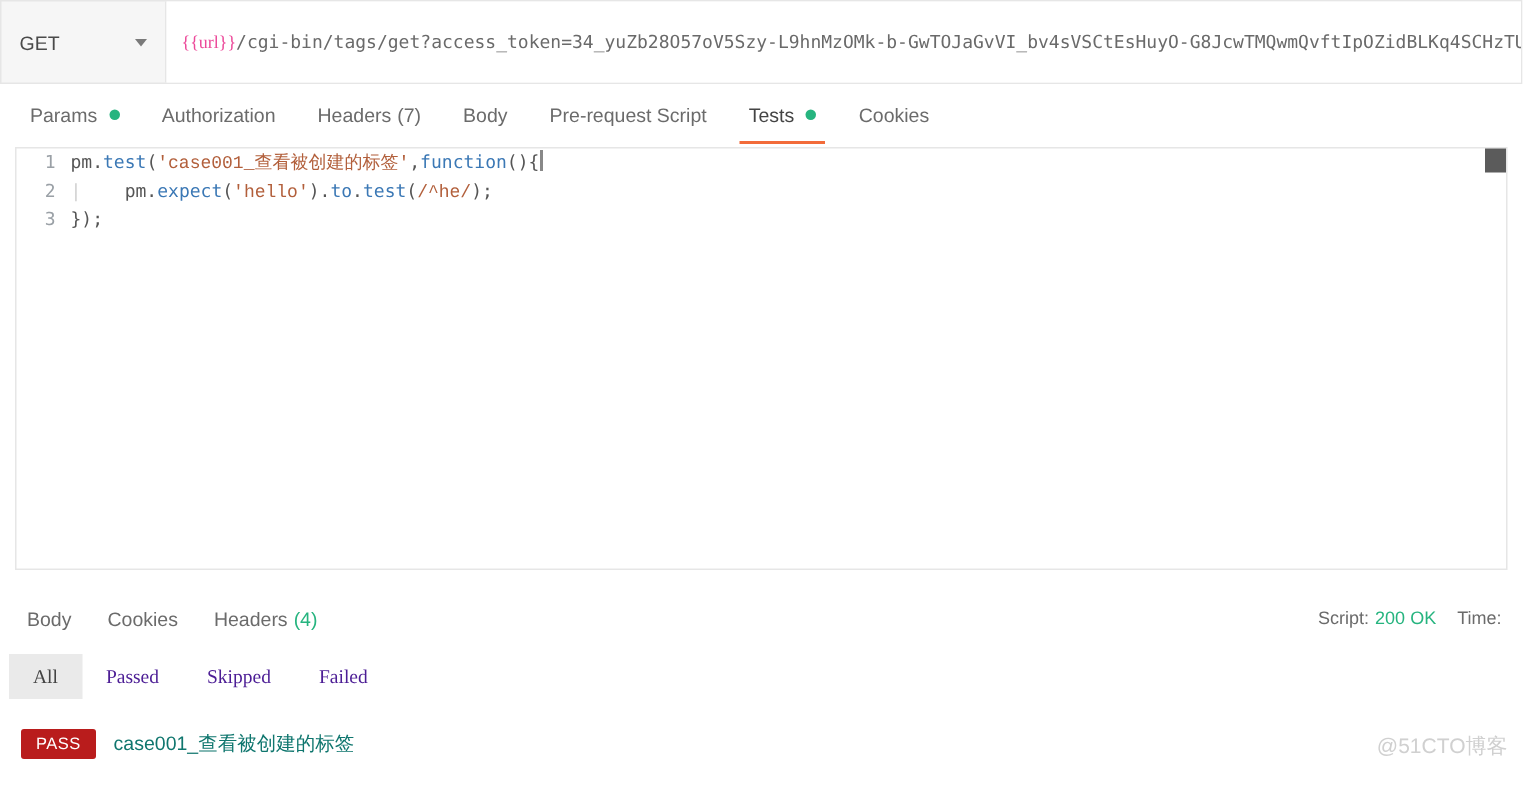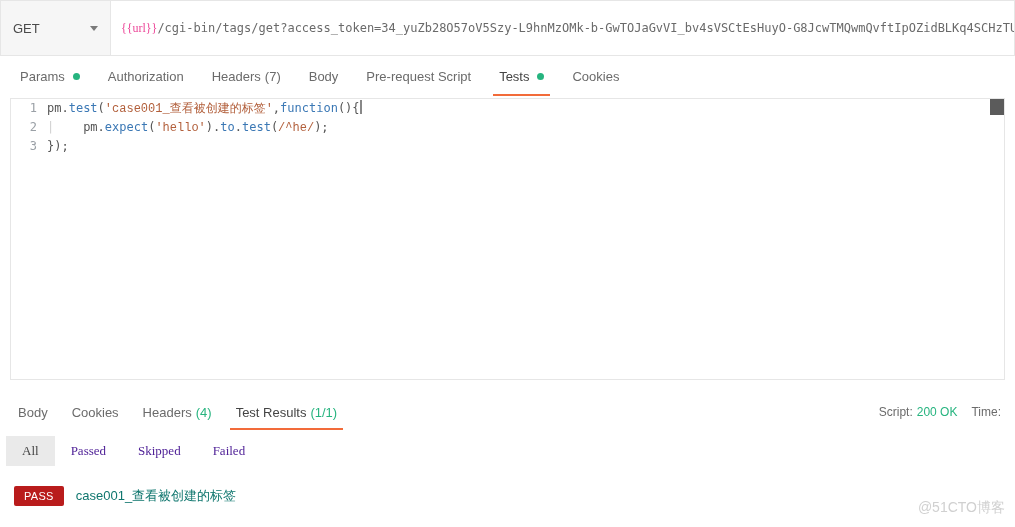--- a/index.html
+++ b/index.html
@@ -44,21 +44,21 @@
   
   .filter-row { display: flex; align-items: center; height: 34px; padding: 0 6px; background: #fff; margin-top: 4px; font-family: Liberation Serif, serif; }
   .filter-pill { padding: 7px 16px; color: #4c1d95; font-size: 13px; cursor: pointer; }
   .filter-pill.active { background: #eaeaea; color: #444; }
 
   
   .test-result-row { display: flex; align-items: center; gap: 12px; padding: 18px 14px 0 14px; }
   .pass-badge { background: #b91c1c; color: #fff; font-size: 11px; font-weight: normal; padding: 4px 10px; border-radius: 2px; letter-spacing: .3px; }
   .test-name { color: #0f766e; font-size: 13px; }
 
-  .watermark { position: absolute; right: 10px; bottom: 10px; color: #d0d0d0; font-size: 14px; pointer-events: none; }
+  .watermark { position: absolute; right: 10px; bottom: 20px; color: #d0d0d0; font-size: 14px; pointer-events: none; }
 </style>
 </head>
 <body>
 
 <div class="method-row">
   <div class="method-select">
     <span>GET</span>
     <span class="caret"></span>
   </div>
   <div class="url-bar">
@@ -117,24 +117,20 @@
   <div class="resp-tab">
     <span>Body</span>
   </div>
   <div class="resp-tab">
     <span>Cookies</span>
   </div>
   <div class="resp-tab">
     <span>Headers</span>
     <span style="color:#26b47f">(4)</span>
   </div>
-  <div class="resp-tab active">
-    <span>Test Results</span>
-    <span class="count">(1/1)</span>
-  </div>
   <div class="resp-status">
     <span>Script:</span>
     <span class="ok">200 OK</span>
     <span style="margin-left:10px">Time:</span>
   </div>
 </div>
 
 <div class="filter-row">
   <div class="filter-pill active"><span>All</span></div>
   <div class="filter-pill"><span>Passed</span></div>

